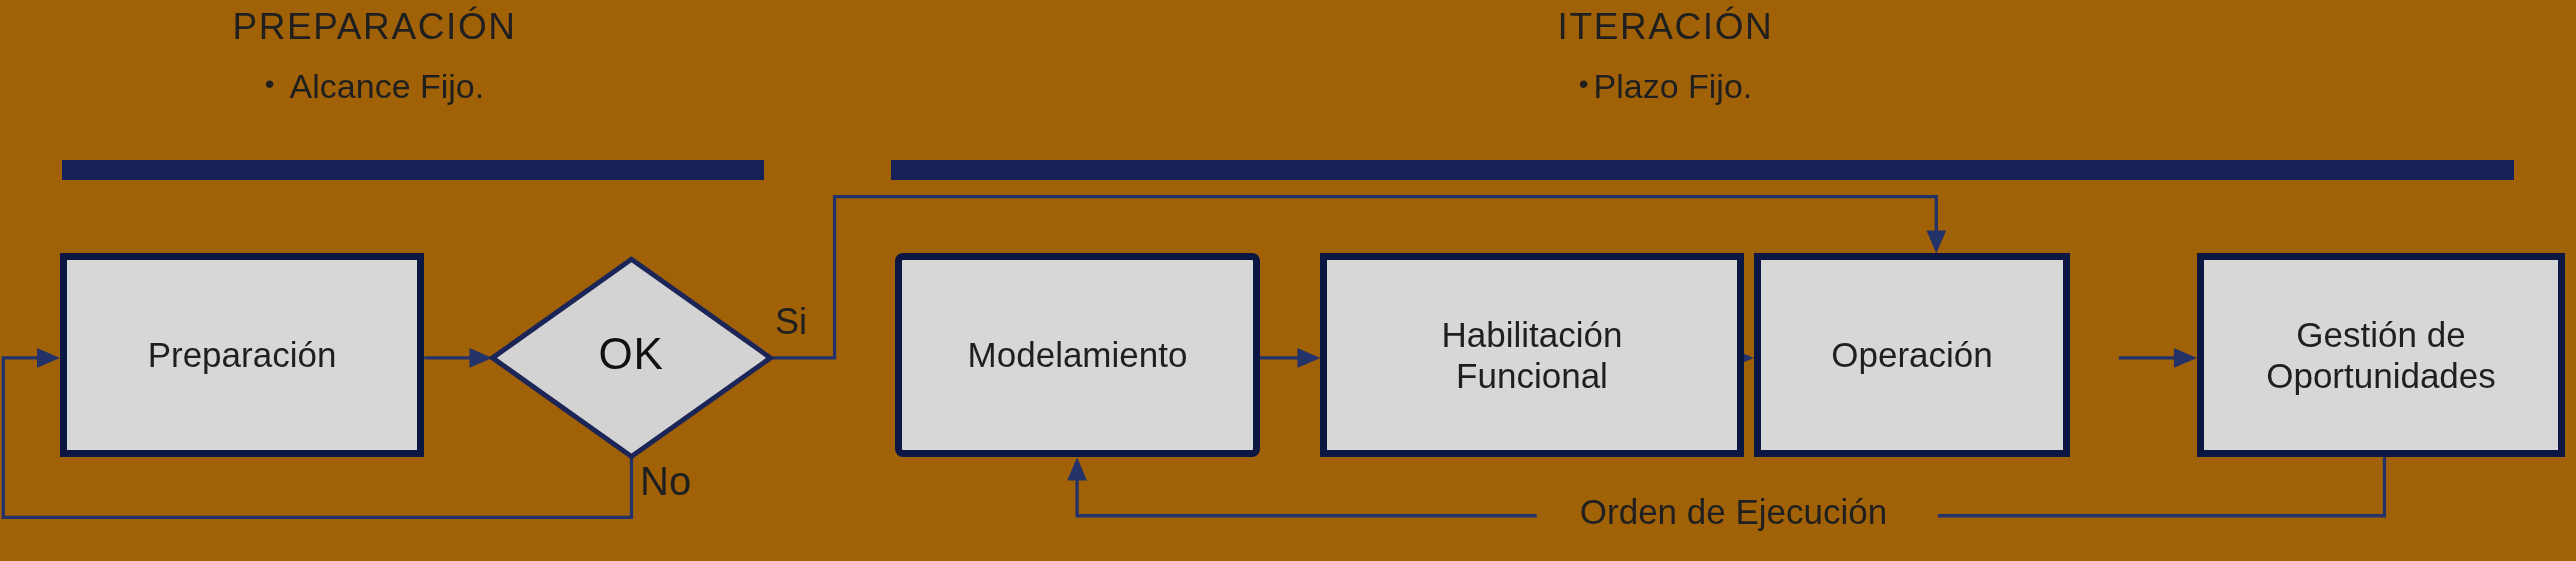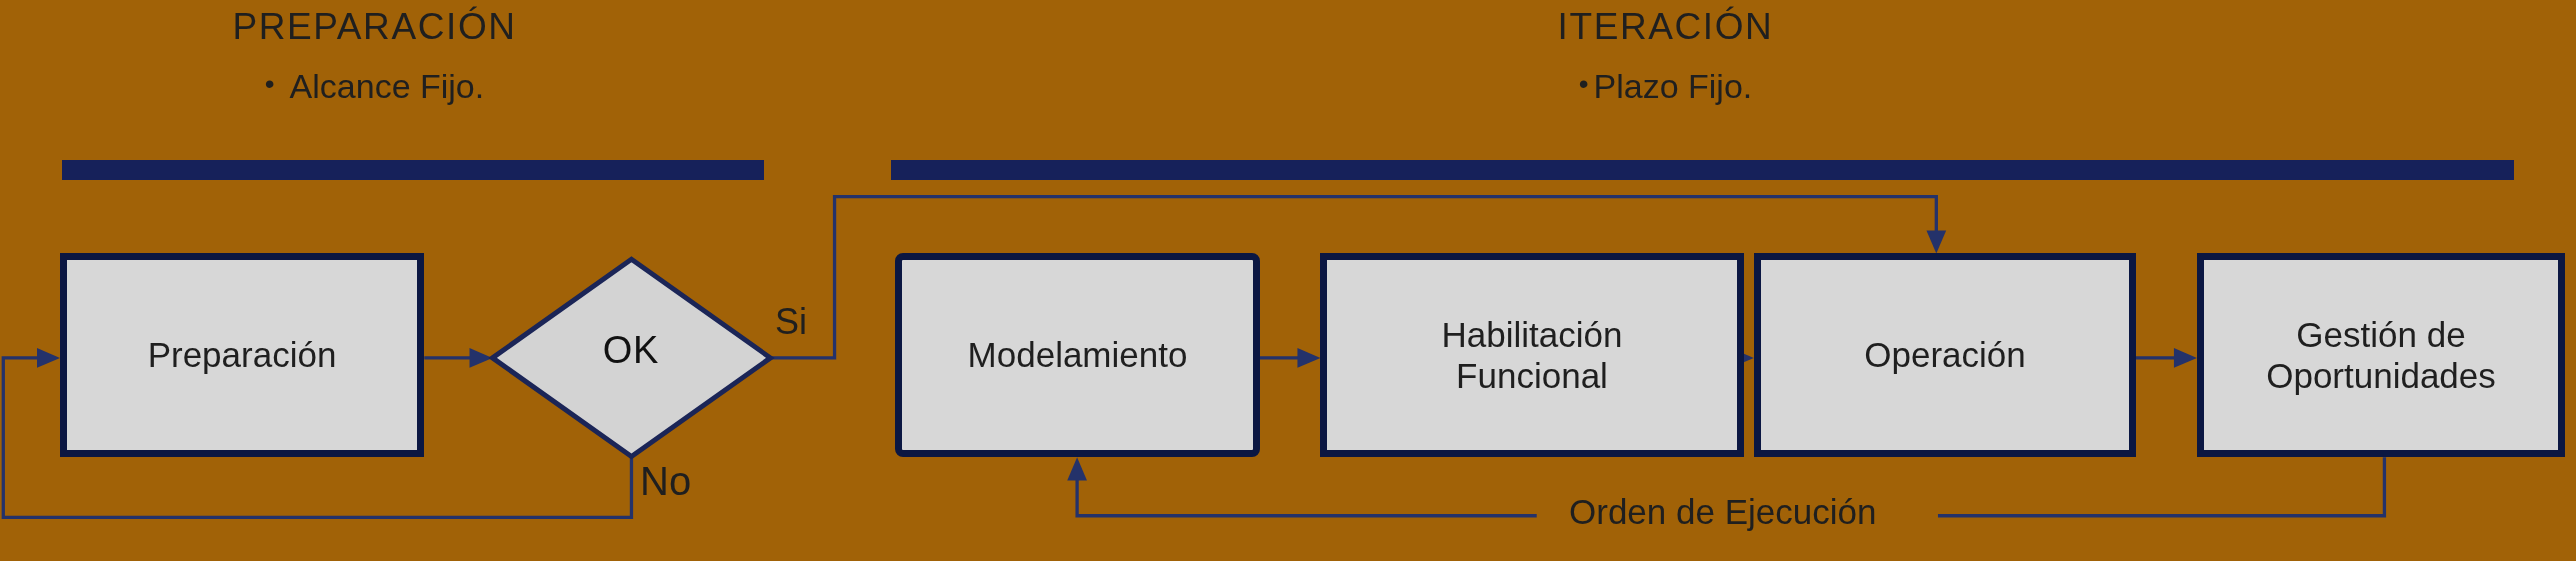--- a/index.html
+++ b/index.html
@@ -22,23 +22,23 @@
   .flow-box{position:absolute;top:253px;height:204px;background:#D7D7D7;
             border:7.4px solid #0B1742;box-sizing:border-box;z-index:2;
             display:flex;align-items:center;justify-content:center;}
   .flow-box .box-label{font-size:35px;font-weight:300;color:#1f1f1f;text-align:center;
             line-height:1.18;max-width:271px;}
 
   
   .edge-label{position:absolute;z-index:3;color:#1f1f1f;font-weight:300;}
   .label-si{left:775px;top:301px;font-size:36px;}
   .label-no{left:640px;top:459px;font-size:40px;}
-  .label-ok{left:549px;top:329px;width:164px;text-align:center;font-size:38px;
+  .label-ok{left:549px;top:329px;width:164px;text-align:center;font-size:44px;
             font-weight:400;color:#111111;letter-spacing:0.8px;}
-  .label-orden{left:1569px;top:492px;width:329px;text-align:left;font-size:35px;}
+  .label-orden{left:1569px;top:492px;width:329px;text-align:center;font-size:35px;}
 </style>
 </head>
 <body>
 
 <div id="stage">
 
   <div class="section-header" style="left:210px;top:8.2px;width:329px;">
     <div class="section-title">PREPARACIÓN</div>
     <div class="section-bullet"><span class="bullet-dot">•</span><span>Alcance Fijo.</span></div>
   </div>
@@ -84,21 +84,21 @@
 
   <div class="flow-box" style="left:60px;width:364px;">
     <div class="box-label">Preparación</div>
   </div>
   <div class="flow-box" style="left:895px;width:365px;border-radius:8px;">
     <div class="box-label">Modelamiento</div>
   </div>
   <div class="flow-box" style="left:1320px;width:424px;">
     <div class="box-label" style="max-width:247px;">Habilitación Funcional</div>
   </div>
-  <div class="flow-box" style="left:1754px;width:382px;align-items:center;">
+  <div class="flow-box" style="left:1754px;width:316px;align-items:center;">
     <div class="box-label">Operación</div>
   </div>
   <div class="flow-box" style="left:2197px;width:368px;">
     <div class="box-label" style="max-width:255px;">Gestión de Oportunidades</div>
   </div>
 
   <div class="edge-label label-ok">OK</div>
   <div class="edge-label label-si">Si</div>
   <div class="edge-label label-no">No</div>
   <div class="edge-label label-orden">Orden de Ejecución</div>

